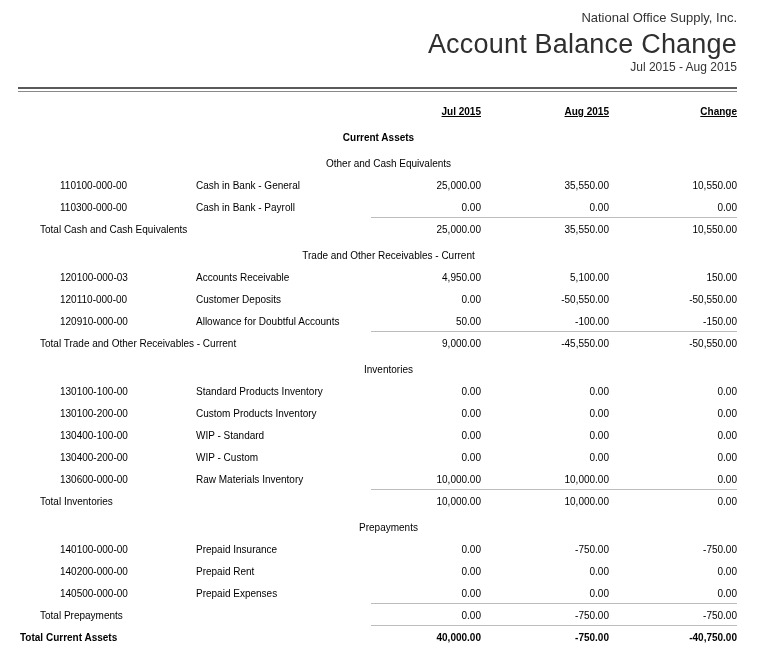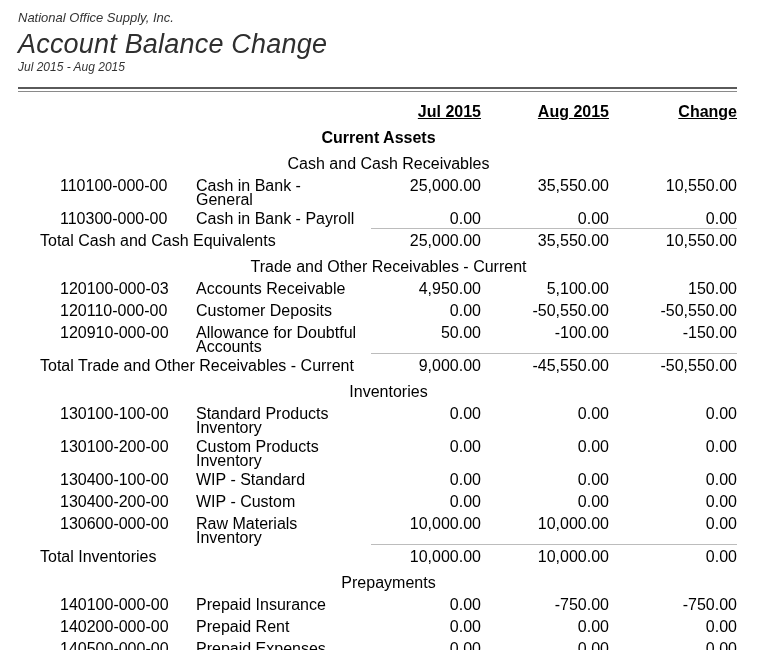--- a/index.html
+++ b/index.html
@@ -4,38 +4,38 @@
 <style>
   * { margin:0; padding:0; box-sizing:border-box; }
   html,body { background:#fff; }
   body {
     width:757px; height:650px; overflow:hidden;
     font-family:"Liberation Sans", sans-serif;
     color:#000;
   }
   .page { padding:6px 20px 0 18px; }
 
-  .report-header { text-align:left;font-style:italic; }
+  .report-header { text-align:right; }
   .company { font-size:13px; color:#333; padding-top:4px; }
   .title   { font-size:27px; color:#2f2f2f; margin-top:4px; letter-spacing:0.2px; }
   .period  { font-size:12px; color:#333; margin-top:0; }
 
   .double-rule {
     margin-top:13px;
     border-top:2px solid #5a5a5a;
     border-bottom:1px solid #8a8a8a;
     height:5px;
   }
 
   .table { margin-top:4px; }
   .row {
     display:grid;
     grid-template-columns:178px 175px 110px 128px 128px;
     min-height:22px;
-    font-size:16px;
+    font-size:10px;
     line-height:14px;
   }
   .row > div { padding-top:5px; }
   .header-row { min-height:26px; align-items:end; }
   .colhead { font-weight:bold; text-decoration:underline; padding-bottom:3px; }
   .num { text-align:right; }
   .rule .num { border-bottom:1px solid #bcbcbc; }
   .span-all { grid-column:1 / -1;text-align:center; }
   .span-2 { grid-column:1 / 3; }
   .row.h1 .label { font-weight:bold; padding-left:2px; }
@@ -65,21 +65,21 @@
       <div></div>
       <div class="num colhead">Jul 2015</div>
       <div class="num colhead">Aug 2015</div>
       <div class="num colhead">Change</div>
     </div>
     <div id="rows">
         <div class="row h1">
           <div class="label span-all">Current Assets</div>
         </div>
         <div class="row h2">
-          <div class="label span-all">Cash and Cash Receivables</div>
+          <div class="label span-all">Other and Cash Equivalents</div>
         </div>
         <div class="row detail">
           <div class="account">110100-000-00</div>
           <div class="name">Cash in Bank - General</div>
           <div class="num">25,000.00</div>
           <div class="num">35,550.00</div>
           <div class="num">10,550.00</div>
         </div>
         <div class="row detail rule">
           <div class="account">110300-000-00</div>

